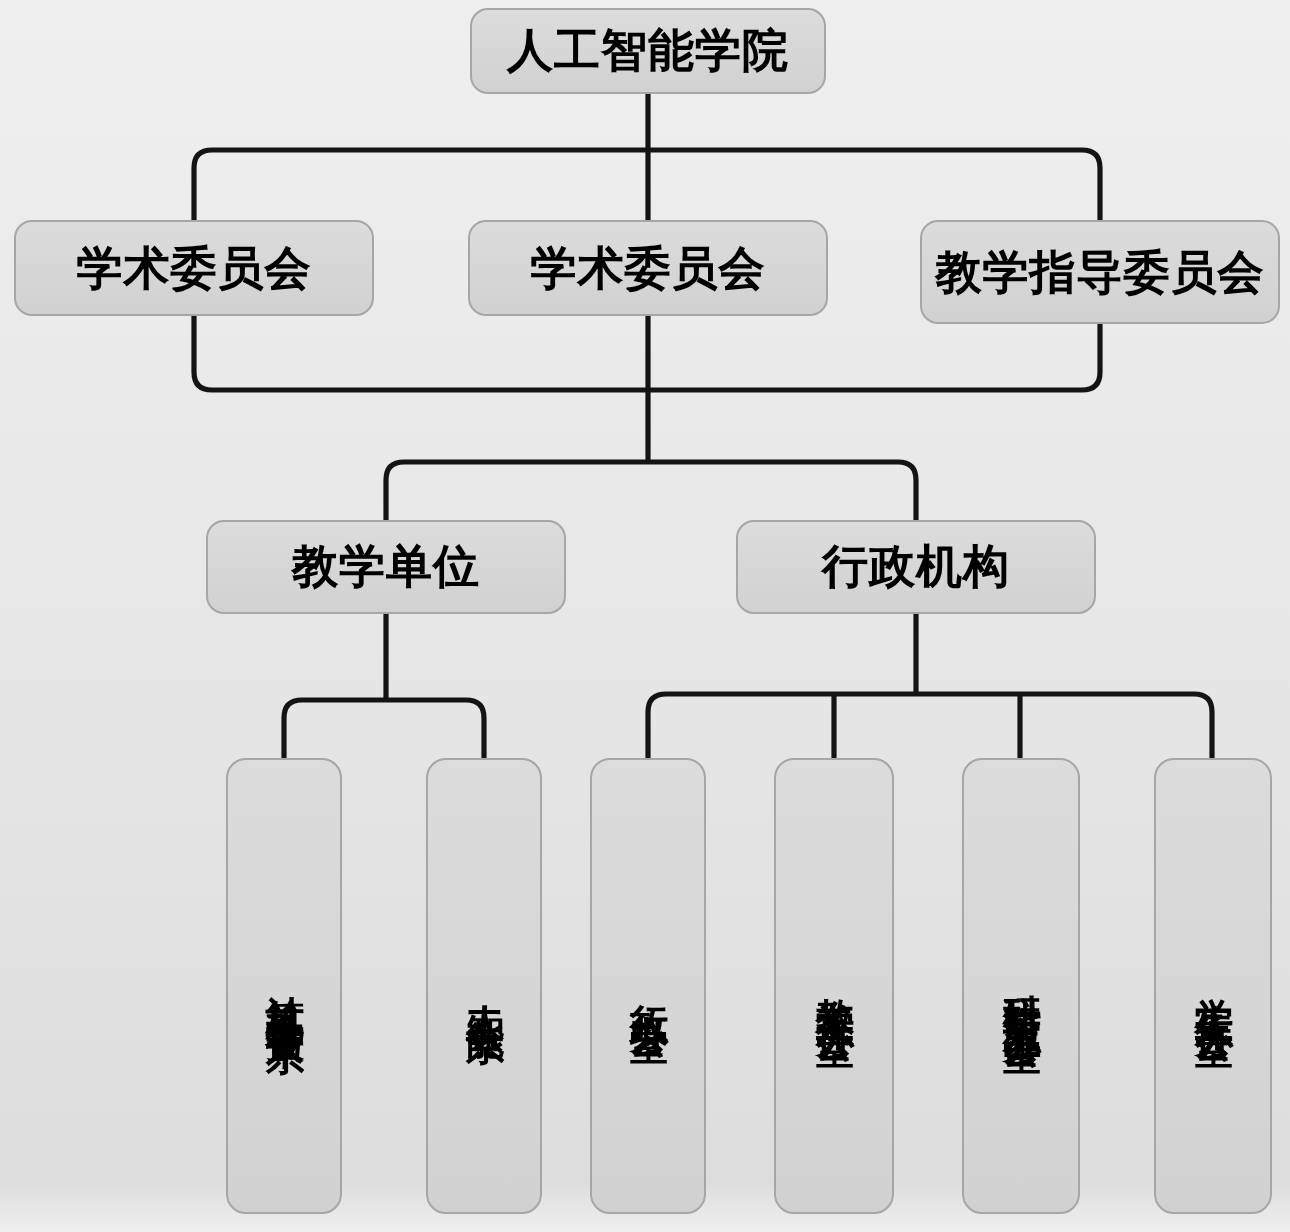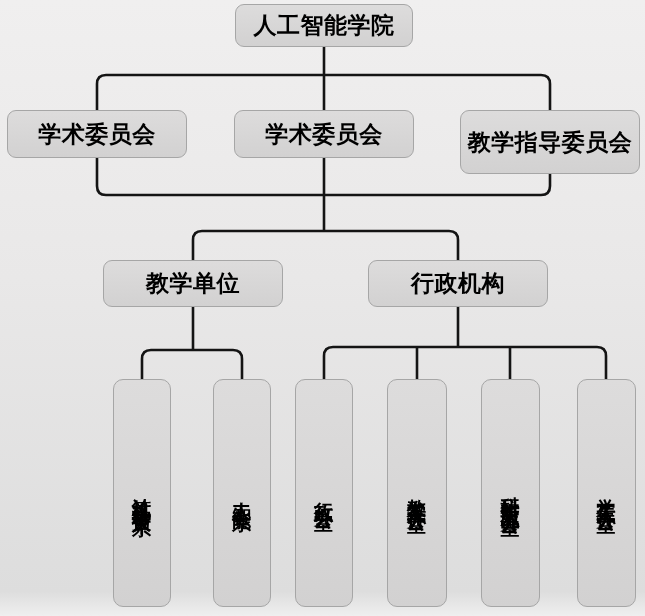--- a/index.html
+++ b/index.html
@@ -77,21 +77,21 @@
     <path d="M458,307 V347"></path>
     <path d="M324,379 V356 Q324,347 333,347 H597 Q606,347 606,356 V379"></path>
     <path d="M417,347 V379"></path>
     <path d="M510,347 V379"></path>
   </svg>
 
   <div class="node h" style="left:235px; top:4px; width:178px; height:43px;">人工智能学院</div>
 
   <div class="node h" style="left:7px; top:110px; width:180px; height:48px;">学术委员会</div>
   <div class="node h" style="left:234px; top:110px; width:180px; height:48px;">学术委员会</div>
-  <div class="node h" style="left:460px; top:110px; width:180px; height:64px;">教学指导委员会</div>
+  <div class="node h" style="left:460px; top:110px; width:180px; height:52px;">教学指导委员会</div>
 
   <div class="node h" style="left:368px; top:260px; width:180px; height:47px;">行政机构</div>
   <div class="node h" style="left:103px; top:260px; width:180px; height:47px;">教学单位</div>
 
   <div class="node v" style="left:113px; top:379px; width:58px; height:228px;">计算机科学与技术系</div>
   <div class="node v" style="left:213px; top:379px; width:58px; height:228px;">人工智能系</div>
   <div class="node v" style="left:295px; top:379px; width:58px; height:228px;">行政办公室</div>
   <div class="node v" style="left:387px; top:379px; width:60px; height:228px;">教学工作办公室</div>
   <div class="node v" style="left:481px; top:379px; width:59px; height:228px;">科研与研究生办公室</div>
   <div class="node v" style="left:577px; top:379px; width:59px; height:228px;">学生工作办公室</div>

